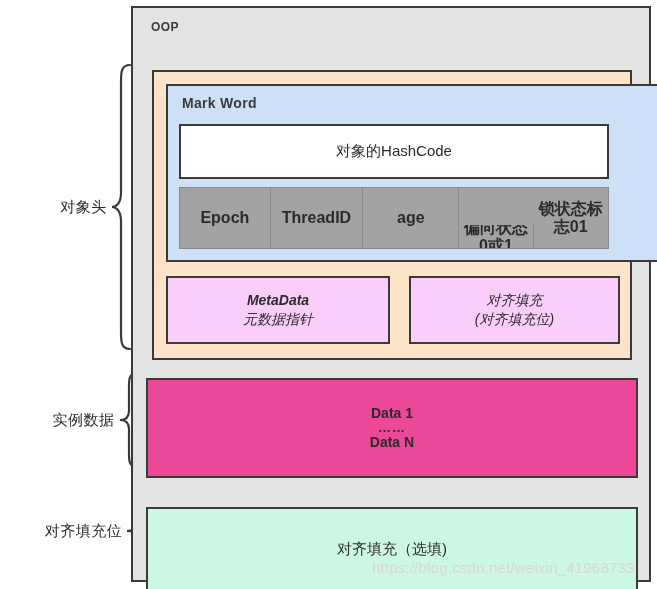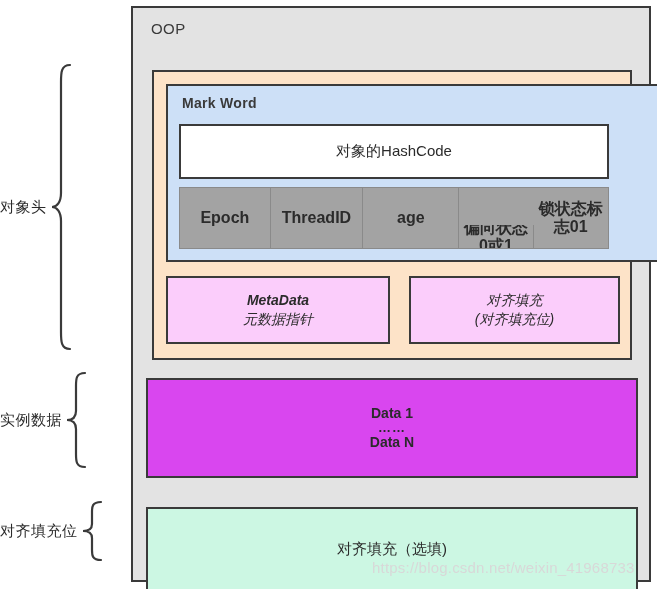--- a/index.html
+++ b/index.html
@@ -15,22 +15,23 @@
     color: #2b2b2b;
     overflow: hidden;
   }
 
   
   .brace-group {
     position: absolute;
     left: 0;
     display: flex;
     align-items: center;
-    justify-content: flex-start;
+    justify-content: center;
     width: 128px;
+    padding-left: 32px;
   }
   .brace-label {
     font-size: 15px;
     color: #2b2b2b;
     white-space: nowrap;
     letter-spacing: 0.5px;
     padding-right: 3px;
   }
   .brace-svg { display: block; }
 
@@ -42,22 +43,22 @@
     width: 520px;
     height: 576px;
     background: #e3e3e3;
     border: 2.5px solid #3a3a3a;
     box-sizing: border-box;
   }
   .oop-title {
     position: absolute;
     left: 18px;
     top: 12px;
-    font-size: 15px;
-    font-weight: normal;
+    font-size: 12px;
+    font-weight: bold;
     color: #3a3a3a;
     letter-spacing: 0.4px;
   }
 
   
   .header-wrap {
     position: absolute;
     left: 19px;
     top: 62px;
     width: 480px;
@@ -168,21 +169,21 @@
   .pink-line2 { font-weight: normal; }
   .pink-arr .pink-line1 { font-weight: normal; }
 
   
   .data-box {
     position: absolute;
     left: 13px;
     top: 370px;
     width: 492px;
     height: 100px;
-    background: #d946ef;
+    background: #ec4899;
     border: 2.5px solid #3a3a3a;
     box-sizing: border-box;
     display: flex;
     flex-direction: column;
     align-items: center;
     justify-content: center;
     line-height: 1.25;
   }
   .data-line {
     font-size: 14px;

